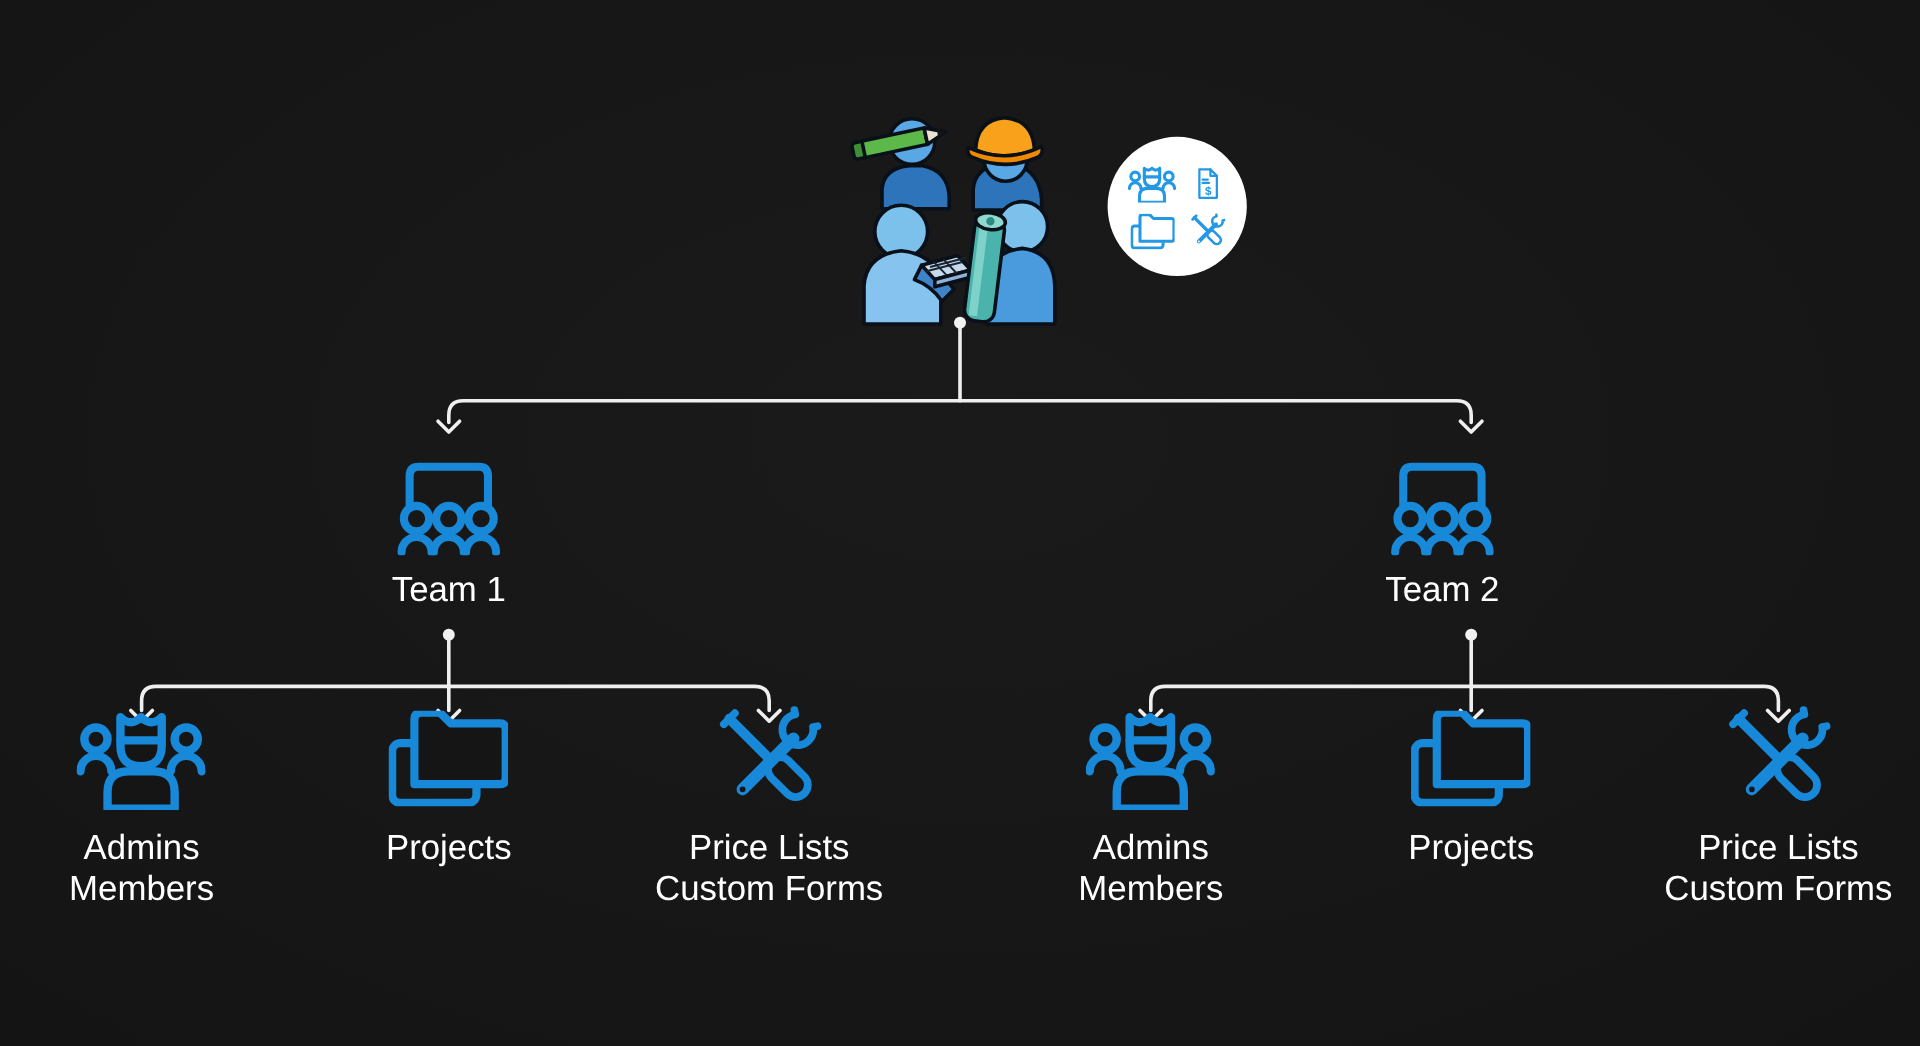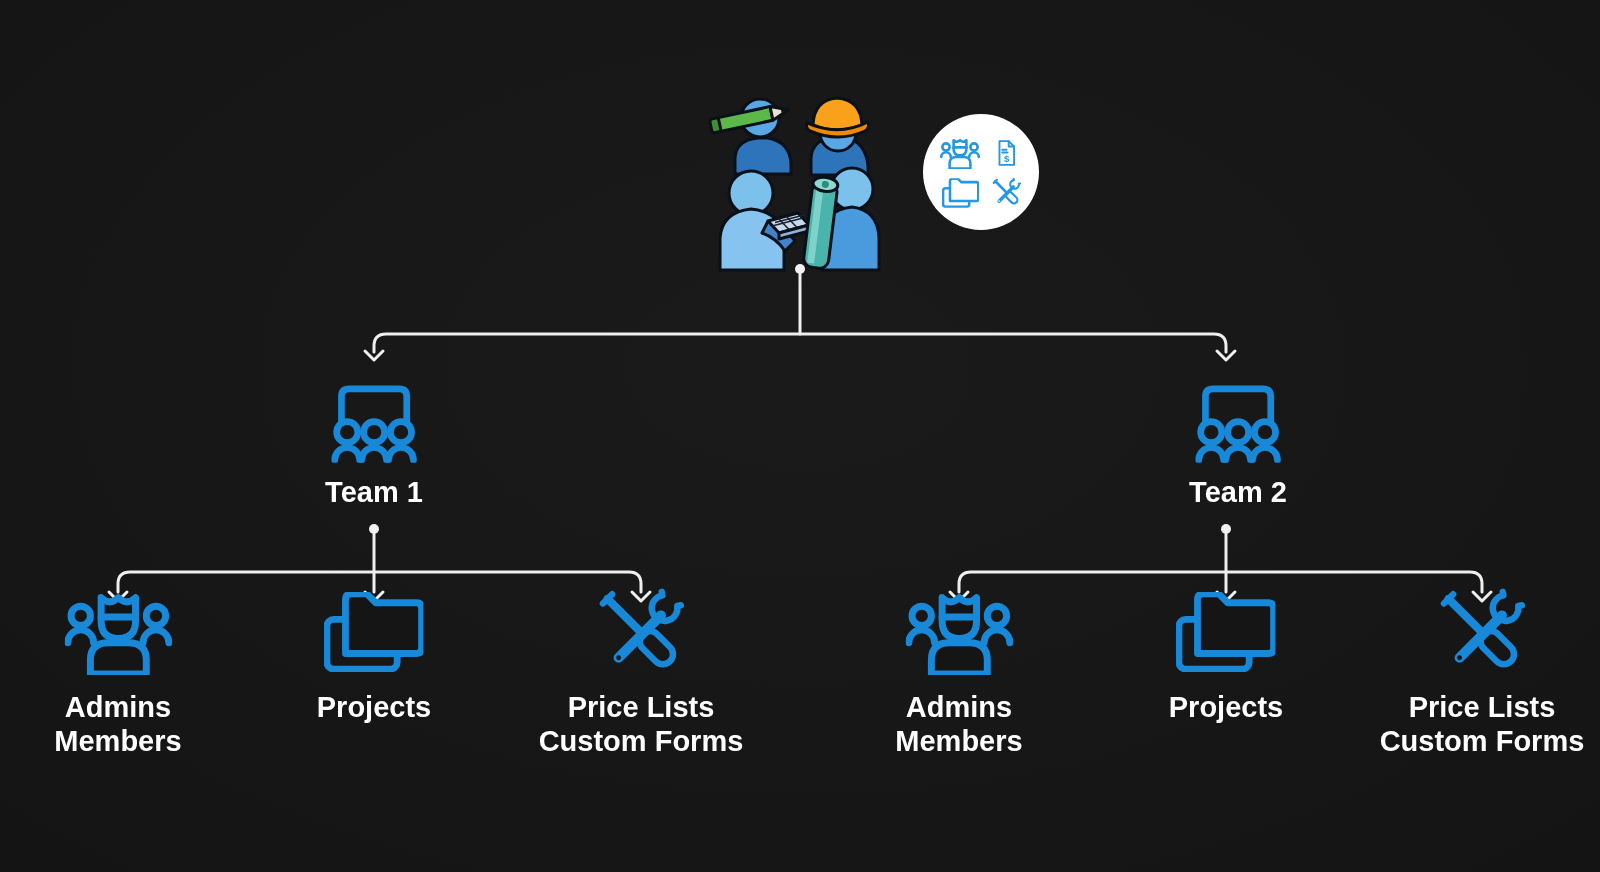--- a/index.html
+++ b/index.html
@@ -17,21 +17,21 @@
     position:absolute;left:923px;top:114px;width:116px;height:116px;border-radius:50%;
     background:#ffffff;display:grid;grid-template-columns:auto auto;place-content:center;
     justify-items:center;align-items:center;column-gap:11px;row-gap:7px;color:#2598e4;
   }
   .node{position:absolute;display:flex;flex-direction:column;align-items:center;transform:translateX(-50%);color:#1789d8;}
   .node .icon-box{display:flex;align-items:center;justify-content:center;}
   .team-node{top:383px;}
   .team-node .icon-box{height:80px;}
   .child-node{top:586px;}
   .child-node .icon-box{height:92px;}
-  .node .label{margin-top:12px;color:#ffffff;font-weight:700;font-size:29px;line-height:34px;text-align:center;white-space:nowrap;}
+  .node .label{margin-top:12px;color:#ffffff;font-weight:400;font-size:29px;line-height:34px;text-align:center;white-space:nowrap;}
   .hidden-defs{position:absolute;width:0;height:0;overflow:hidden;}
 </style>
 </head>
 <body>
 
 <div class="canvas">
 
   <svg class="hidden-defs" aria-hidden="true">
     <defs>
       <symbol id="sym-team" viewBox="0 0 100 82">
@@ -172,21 +172,21 @@
 
   <div class="node team-node" style="left:374px">
     <div class="icon-box">
         <svg width="96" height="79" viewBox="0 0 100 82">
           <use href="#sym-team"></use>
         </svg>
       </div>
     <div class="label">Team 1</div>
   </div>
 
-  <div class="node team-node" style="left:1238px">
+  <div class="node team-node" style="left:1202px">
     <div class="icon-box">
         <svg width="96" height="79" viewBox="0 0 100 82">
           <use href="#sym-team"></use>
         </svg>
       </div>
     <div class="label">Team 2</div>
   </div>
 
   <div class="node child-node" style="left:118px">
     <div class="icon-box">

